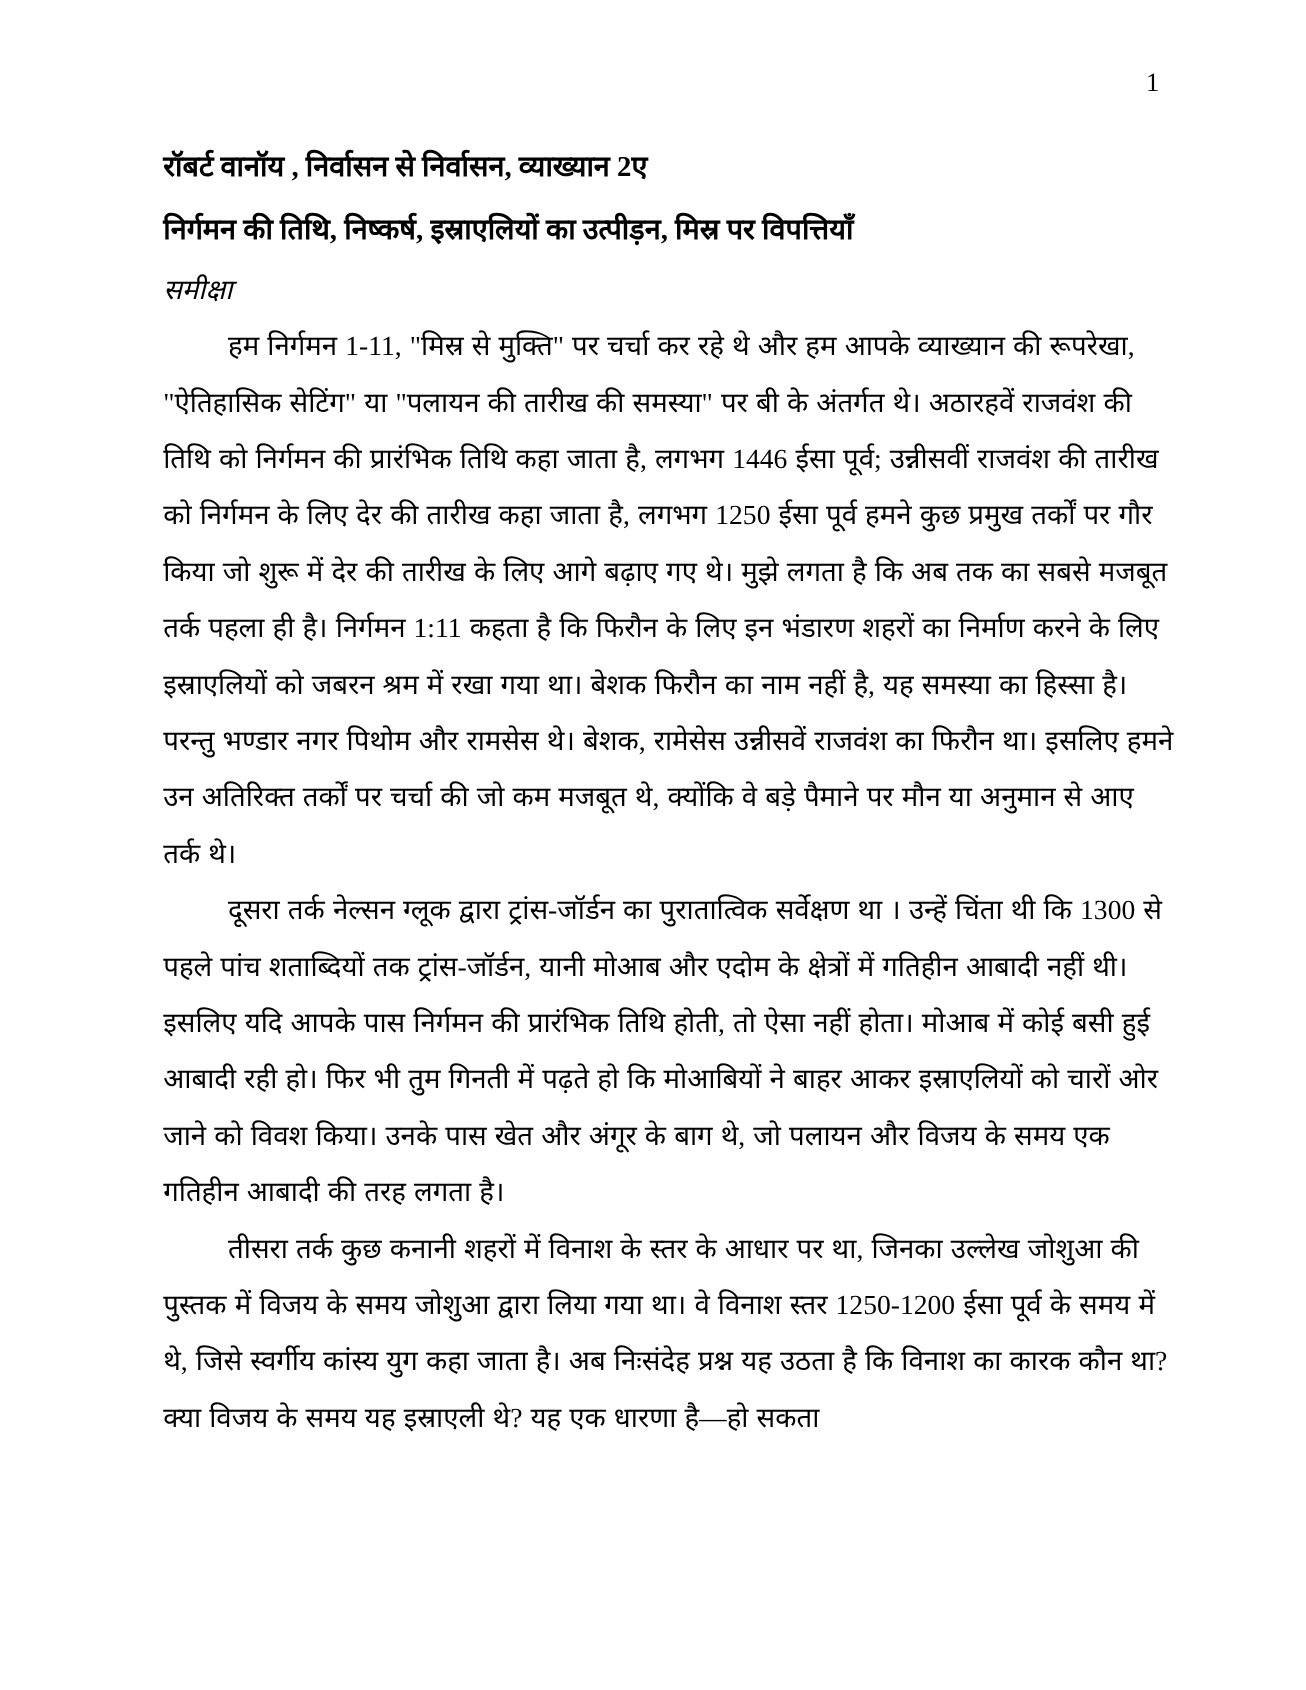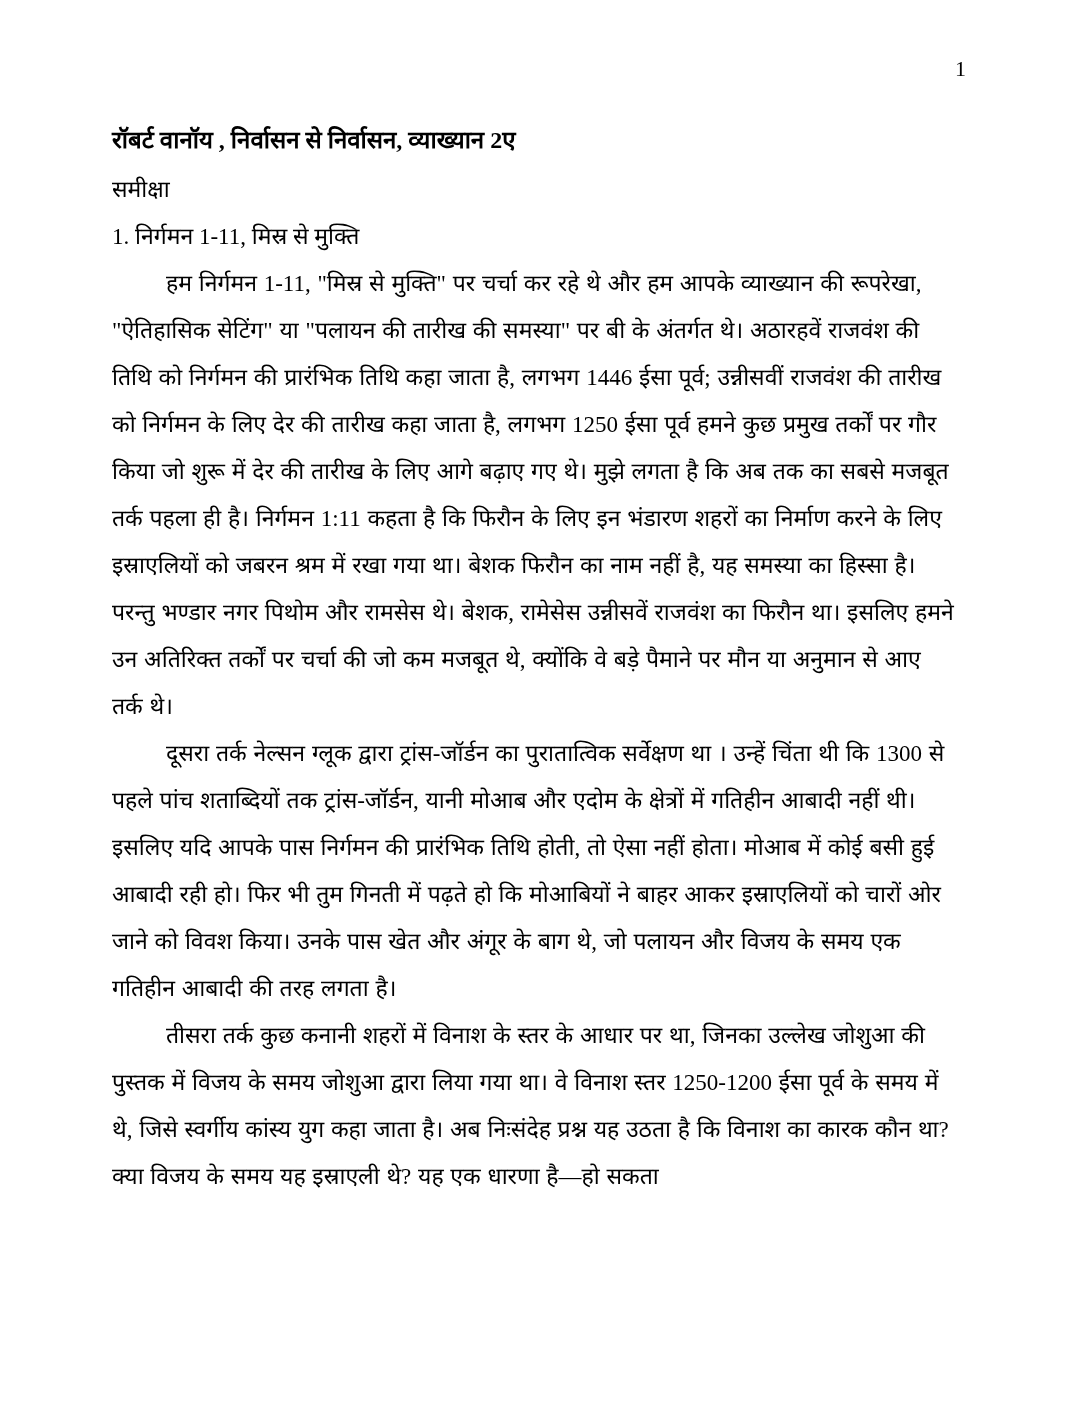--- a/index.html
+++ b/index.html
@@ -20,36 +20,37 @@
     position: absolute;
     top: 56px;
     right: 122px;
     font-size: 22px;
     line-height: 26px;
     font-family: "Liberation Serif", serif;
   }
   .content {
     position: absolute;
     top: 114px;
-    left: 112px;
+    left: 136px;
     width: 842px;
   }
   .title-line {
     margin: 0;
     font-size: 24px;
     font-weight: bold;
     line-height: 52px;
     white-space: nowrap;
   }
   .outline-line {
     margin: 0;
     font-size: 23px;
     font-weight: normal;
     line-height: 47px;
     white-space: nowrap;
+    font-style: italic;
   }
   .body-para {
     margin: 0;
     font-size: 23px;
     line-height: 47px;
     text-indent: 54px;
     text-align: left;
     word-spacing: 1px;
   }
 </style>
@@ -57,24 +58,24 @@
 <body>
 
 <div class="page">
 
   <div class="page-number">1</div>
 
   <div class="content">
 
     <p class="title-line">रॉबर्ट वानॉय , निर्वासन से निर्वासन, व्याख्यान 2ए</p>
 
+    <p class="title-line">निर्गमन की तिथि, निष्कर्ष, इस्राएलियों का उत्पीड़न, मिस्र पर विपत्तियाँ</p>
 
     <div>
       <p class="outline-line">समीक्षा</p>
-      <p class="outline-line">1. निर्गमन 1-11, मिस्र से मुक्ति</p>
     </div>
 
     <div>
       <p class="body-para">हम निर्गमन 1-11, "मिस्र से मुक्ति" पर चर्चा कर रहे थे और हम आपके व्याख्यान की रूपरेखा, "ऐतिहासिक सेटिंग" या "पलायन की तारीख की समस्या" पर बी के अंतर्गत थे। अठारहवें राजवंश की तिथि को निर्गमन की प्रारंभिक तिथि कहा जाता है, लगभग 1446 ईसा पूर्व; उन्नीसवीं राजवंश की तारीख को निर्गमन के लिए देर की तारीख कहा जाता है, लगभग 1250 ईसा पूर्व हमने कुछ प्रमुख तर्कों पर गौर किया जो शुरू में देर की तारीख के लिए आगे बढ़ाए गए थे। मुझे लगता है कि अब तक का सबसे मजबूत तर्क पहला ही है। निर्गमन 1:11 कहता है कि फिरौन के लिए इन भंडारण शहरों का निर्माण करने के लिए इस्राएलियों को जबरन श्रम में रखा गया था। बेशक फिरौन का नाम नहीं है, यह समस्या का हिस्सा है। परन्तु भण्डार नगर पिथोम और रामसेस थे। बेशक, रामेसेस उन्नीसवें राजवंश का फिरौन था। इसलिए हमने उन अतिरिक्त तर्कों पर चर्चा की जो कम मजबूत थे, क्योंकि वे बड़े पैमाने पर मौन या अनुमान से आए तर्क थे।</p>
       <p class="body-para">दूसरा तर्क नेल्सन ग्लूक द्वारा ट्रांस-जॉर्डन का पुरातात्विक सर्वेक्षण था । उन्हें चिंता थी कि 1300 से पहले पांच शताब्दियों तक ट्रांस-जॉर्डन, यानी मोआब और एदोम के क्षेत्रों में गतिहीन आबादी नहीं थी। इसलिए यदि आपके पास निर्गमन की प्रारंभिक तिथि होती, तो ऐसा नहीं होता। मोआब में कोई बसी हुई आबादी रही हो। फिर भी तुम गिनती में पढ़ते हो कि मोआबियों ने बाहर आकर इस्राएलियों को चारों ओर जाने को विवश किया। उनके पास खेत और अंगूर के बाग थे, जो पलायन और विजय के समय एक गतिहीन आबादी की तरह लगता है।</p>
       <p class="body-para">तीसरा तर्क कुछ कनानी शहरों में विनाश के स्तर के आधार पर था, जिनका उल्लेख जोशुआ की पुस्तक में विजय के समय जोशुआ द्वारा लिया गया था। वे विनाश स्तर 1250-1200 ईसा पूर्व के समय में थे, जिसे स्वर्गीय कांस्य युग कहा जाता है। अब निःसंदेह प्रश्न यह उठता है कि विनाश का कारक कौन था? क्या विजय के समय यह इस्राएली थे? यह एक धारणा है—हो सकता</p>
     </div>
 
   </div>
 </div>

